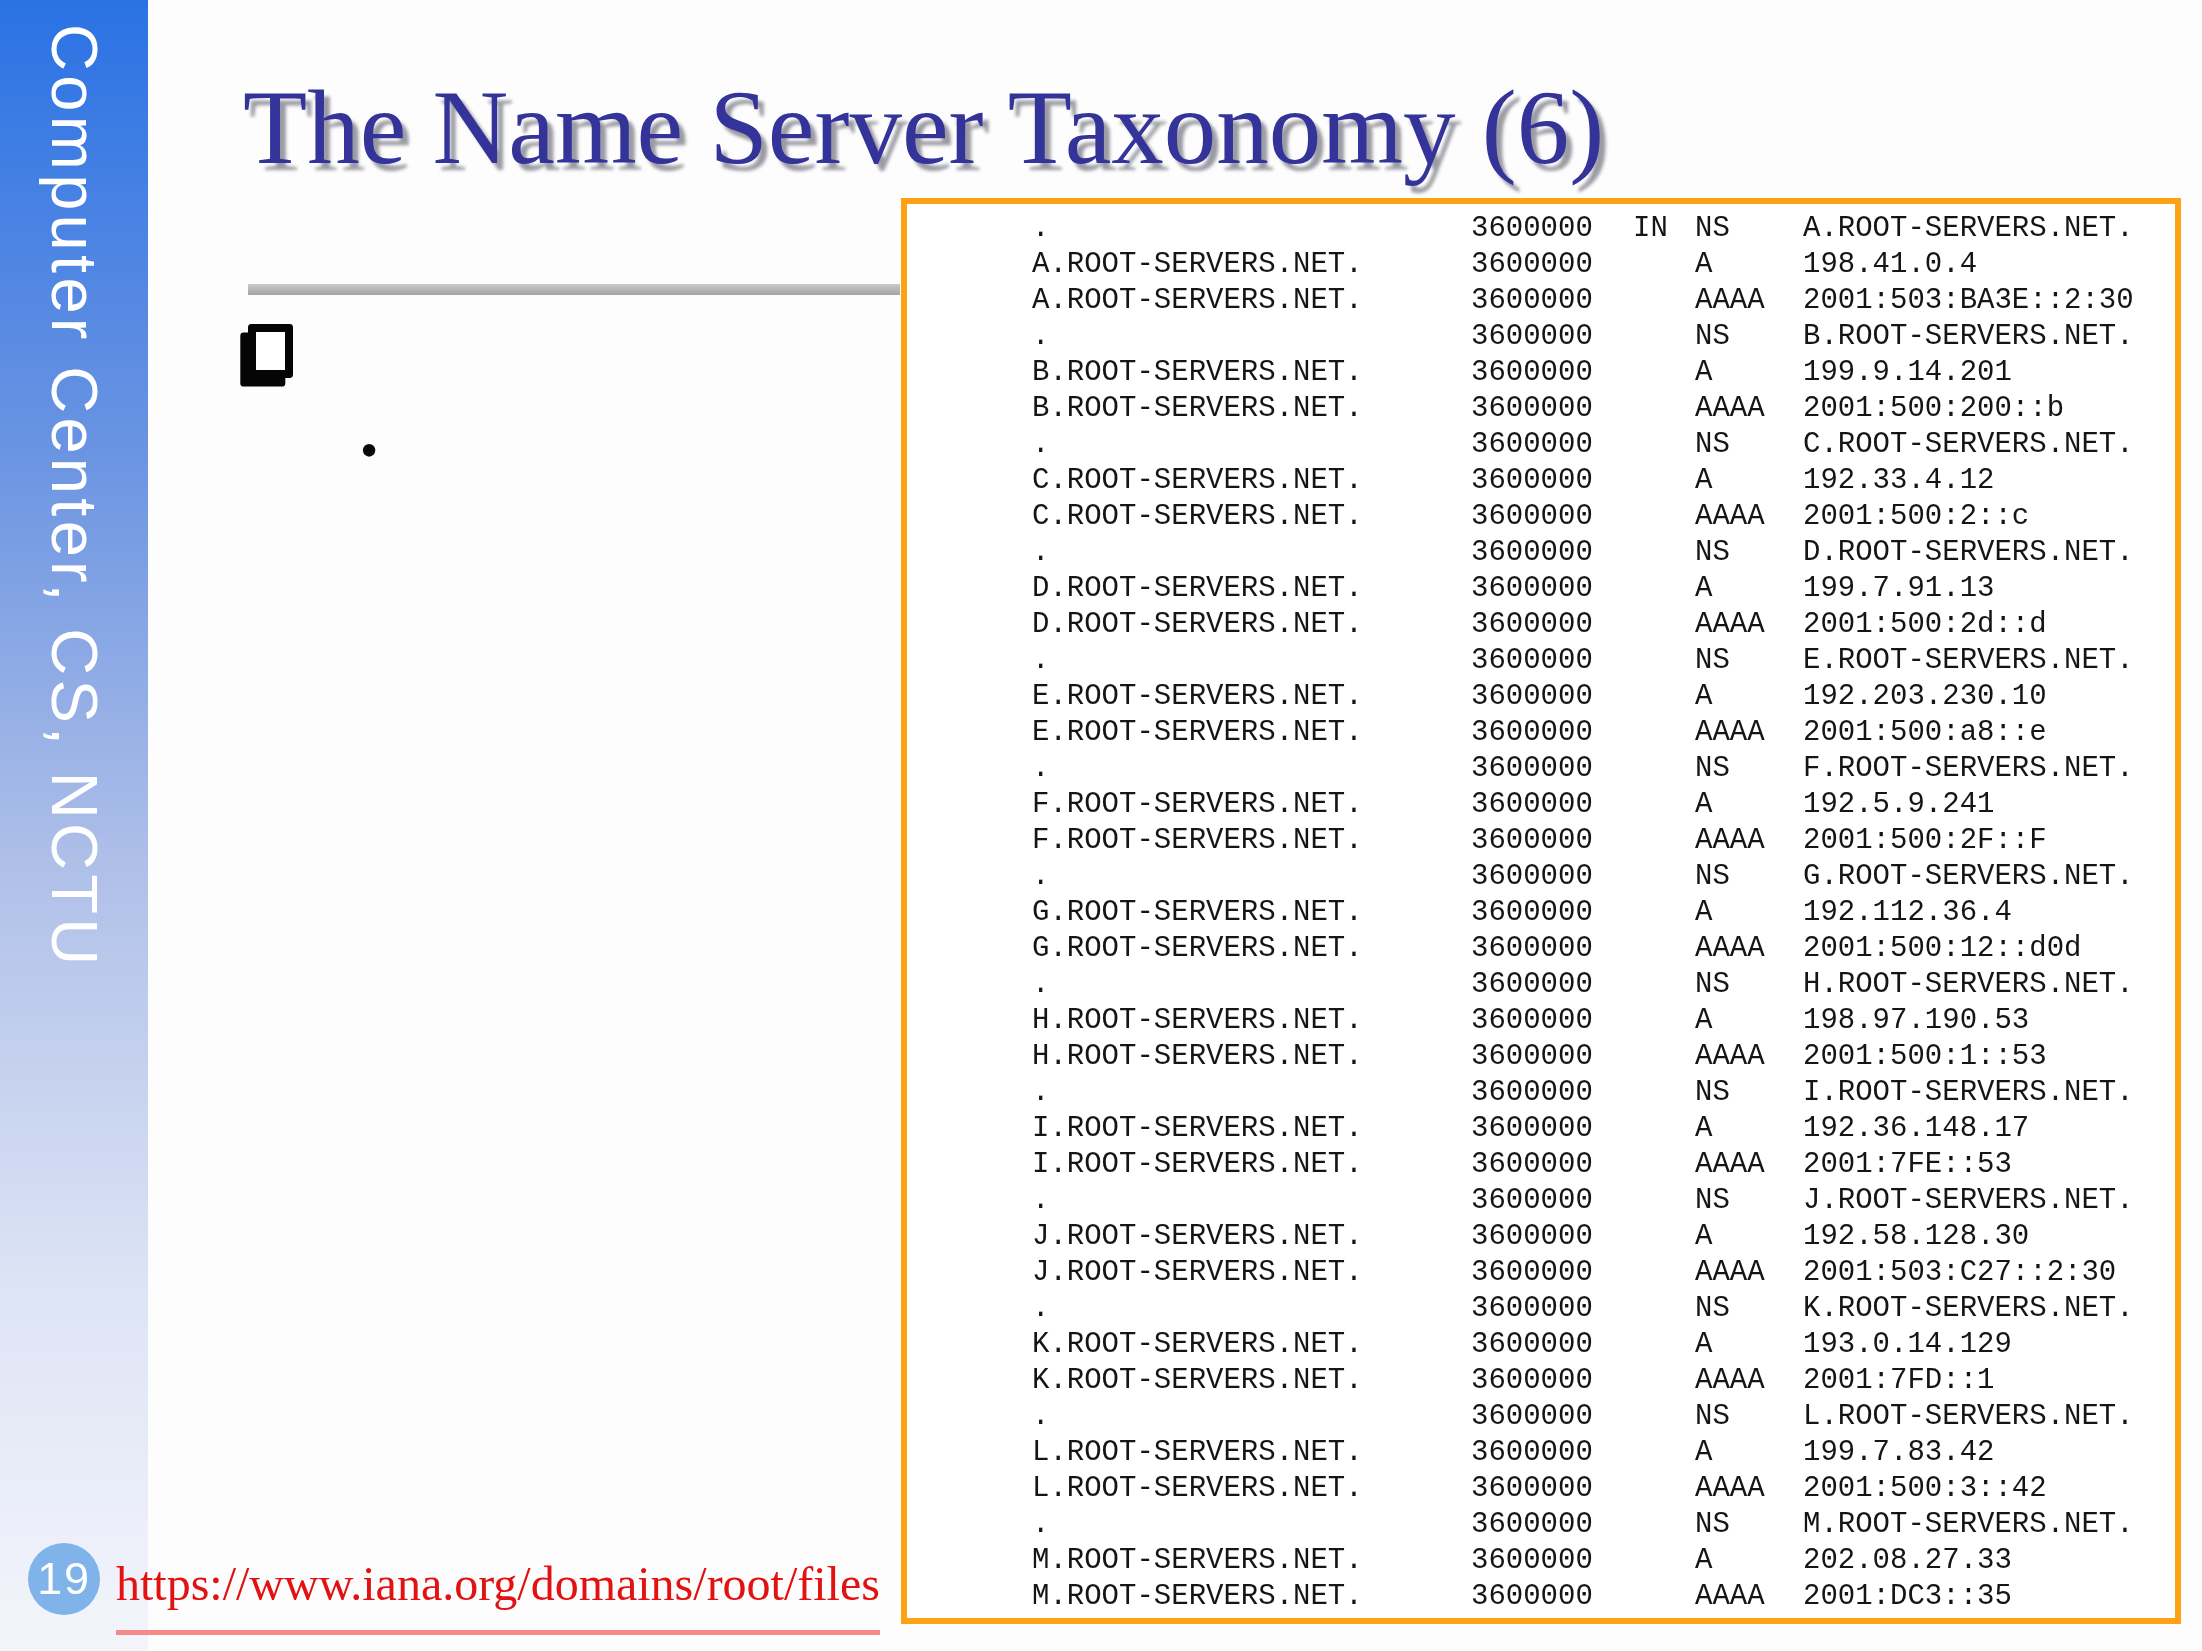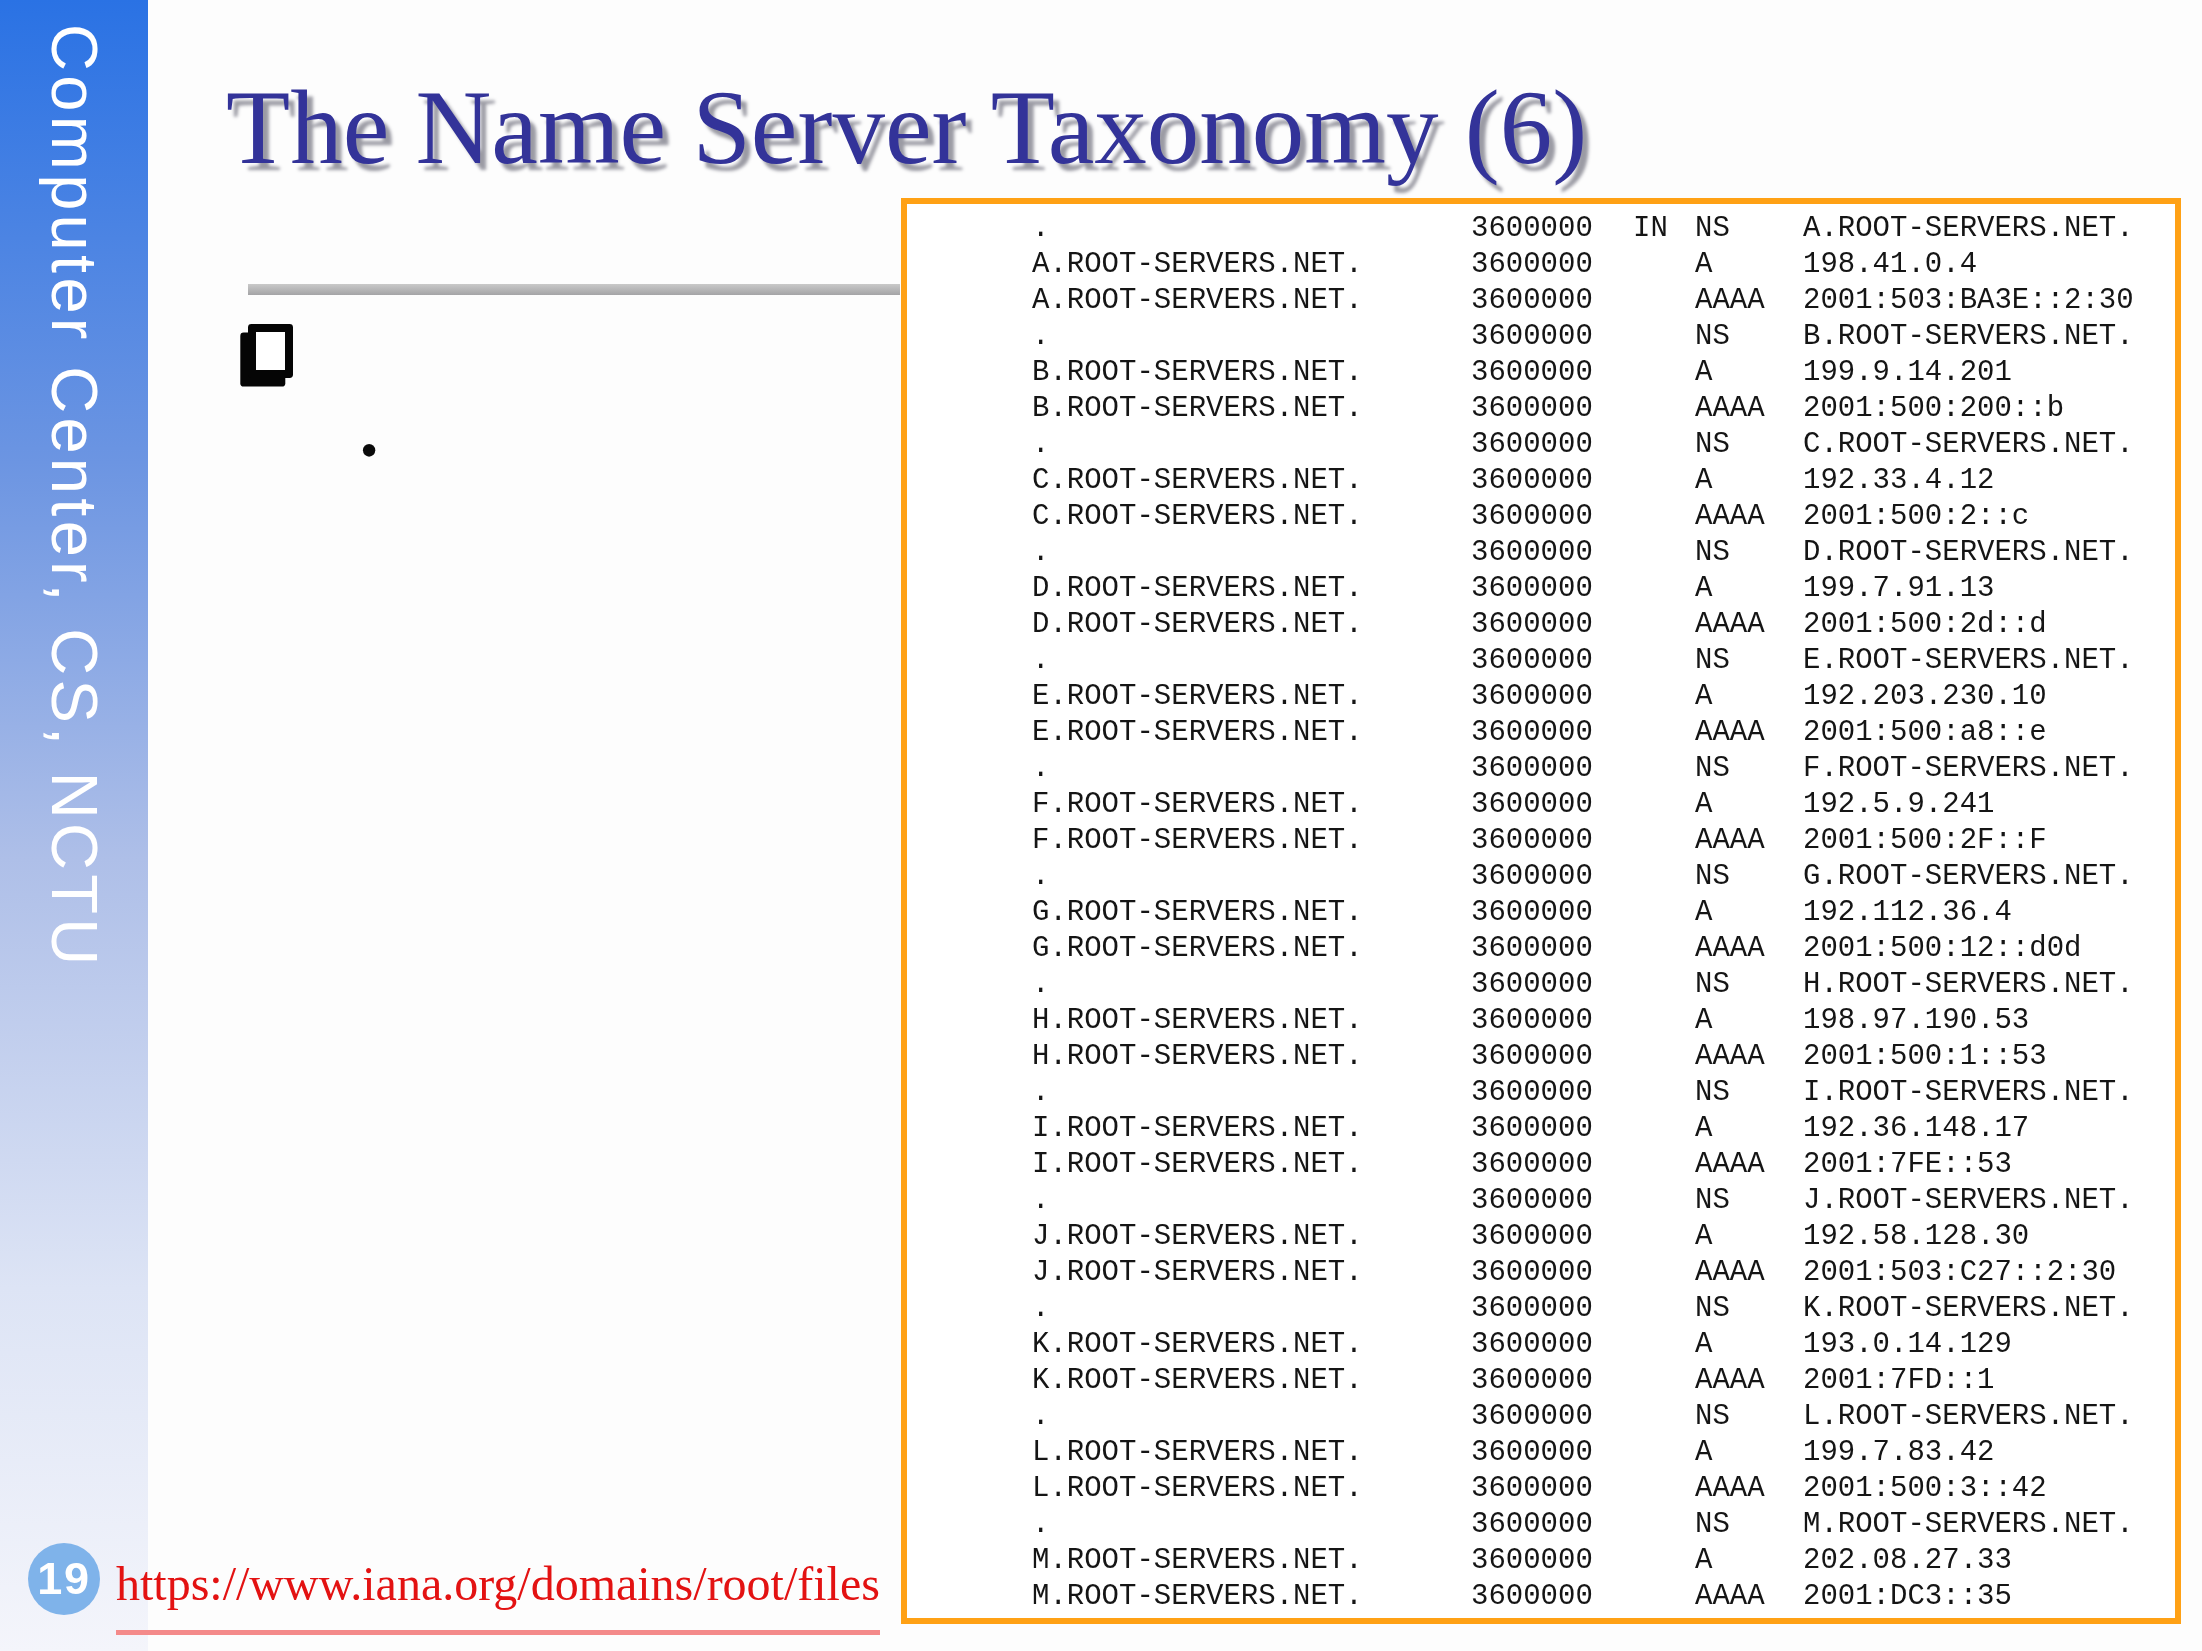--- a/index.html
+++ b/index.html
@@ -29,21 +29,21 @@
     font-size: 65px;
     font-weight: 400;
     color: #ffffff;
     letter-spacing: 4.3px;
     padding-top: 24px;
     white-space: nowrap;
   }
 
   
   .title {
-    position: absolute; left: 226px; top: 67px;
+    position: absolute; left: 243px; top: 67px;
     font-size: 105px;
     font-weight: 400;
     color: var(--title-color, #333399);
     text-shadow: 6px 6.9px 3.4px #9b9ba4;
     white-space: nowrap;
     letter-spacing: 0px;
   }
 
   
   .rule {
@@ -115,21 +115,21 @@
 
   
   .page-circle {
     position: absolute; left: 28px; top: 1543px;
     width: 72px; height: 72px;
     border-radius: 50%;
     background: var(--circle-color, #7FB3EA);
     color: #ffffff;
     font-family: "Liberation Sans", sans-serif;
     font-size: 45px;
-    font-weight: 700;
+    font-weight: 400;
     letter-spacing: 1.7px;
     display: flex; align-items: center; justify-content: center;
   }
   .footer-link {
     position: absolute; left: 116px; top: 1556px;
     font-size: 48px;
     color: var(--link-color, #E31212);
     text-decoration: none;
     border-bottom: 5.2px solid #F48A8A;
     padding-bottom: 19px;

